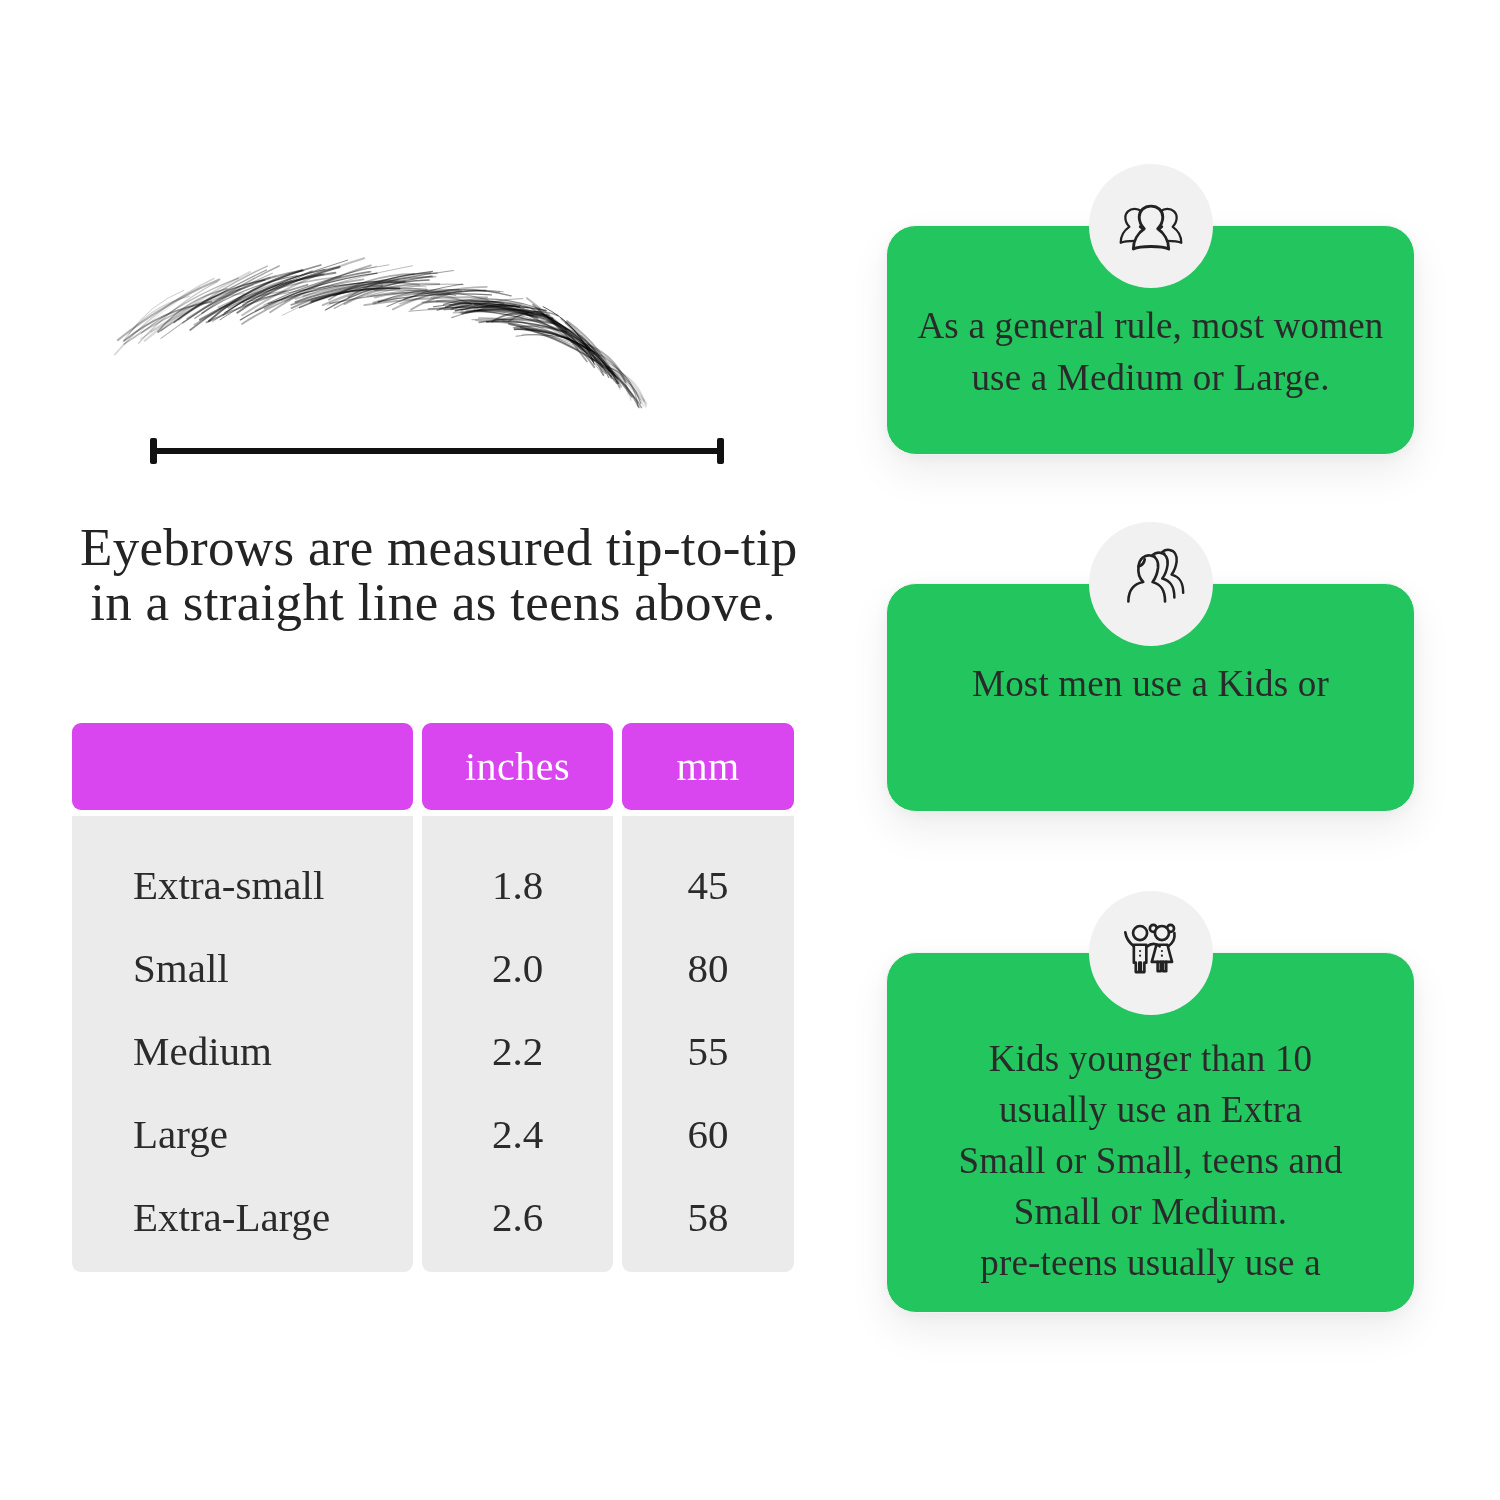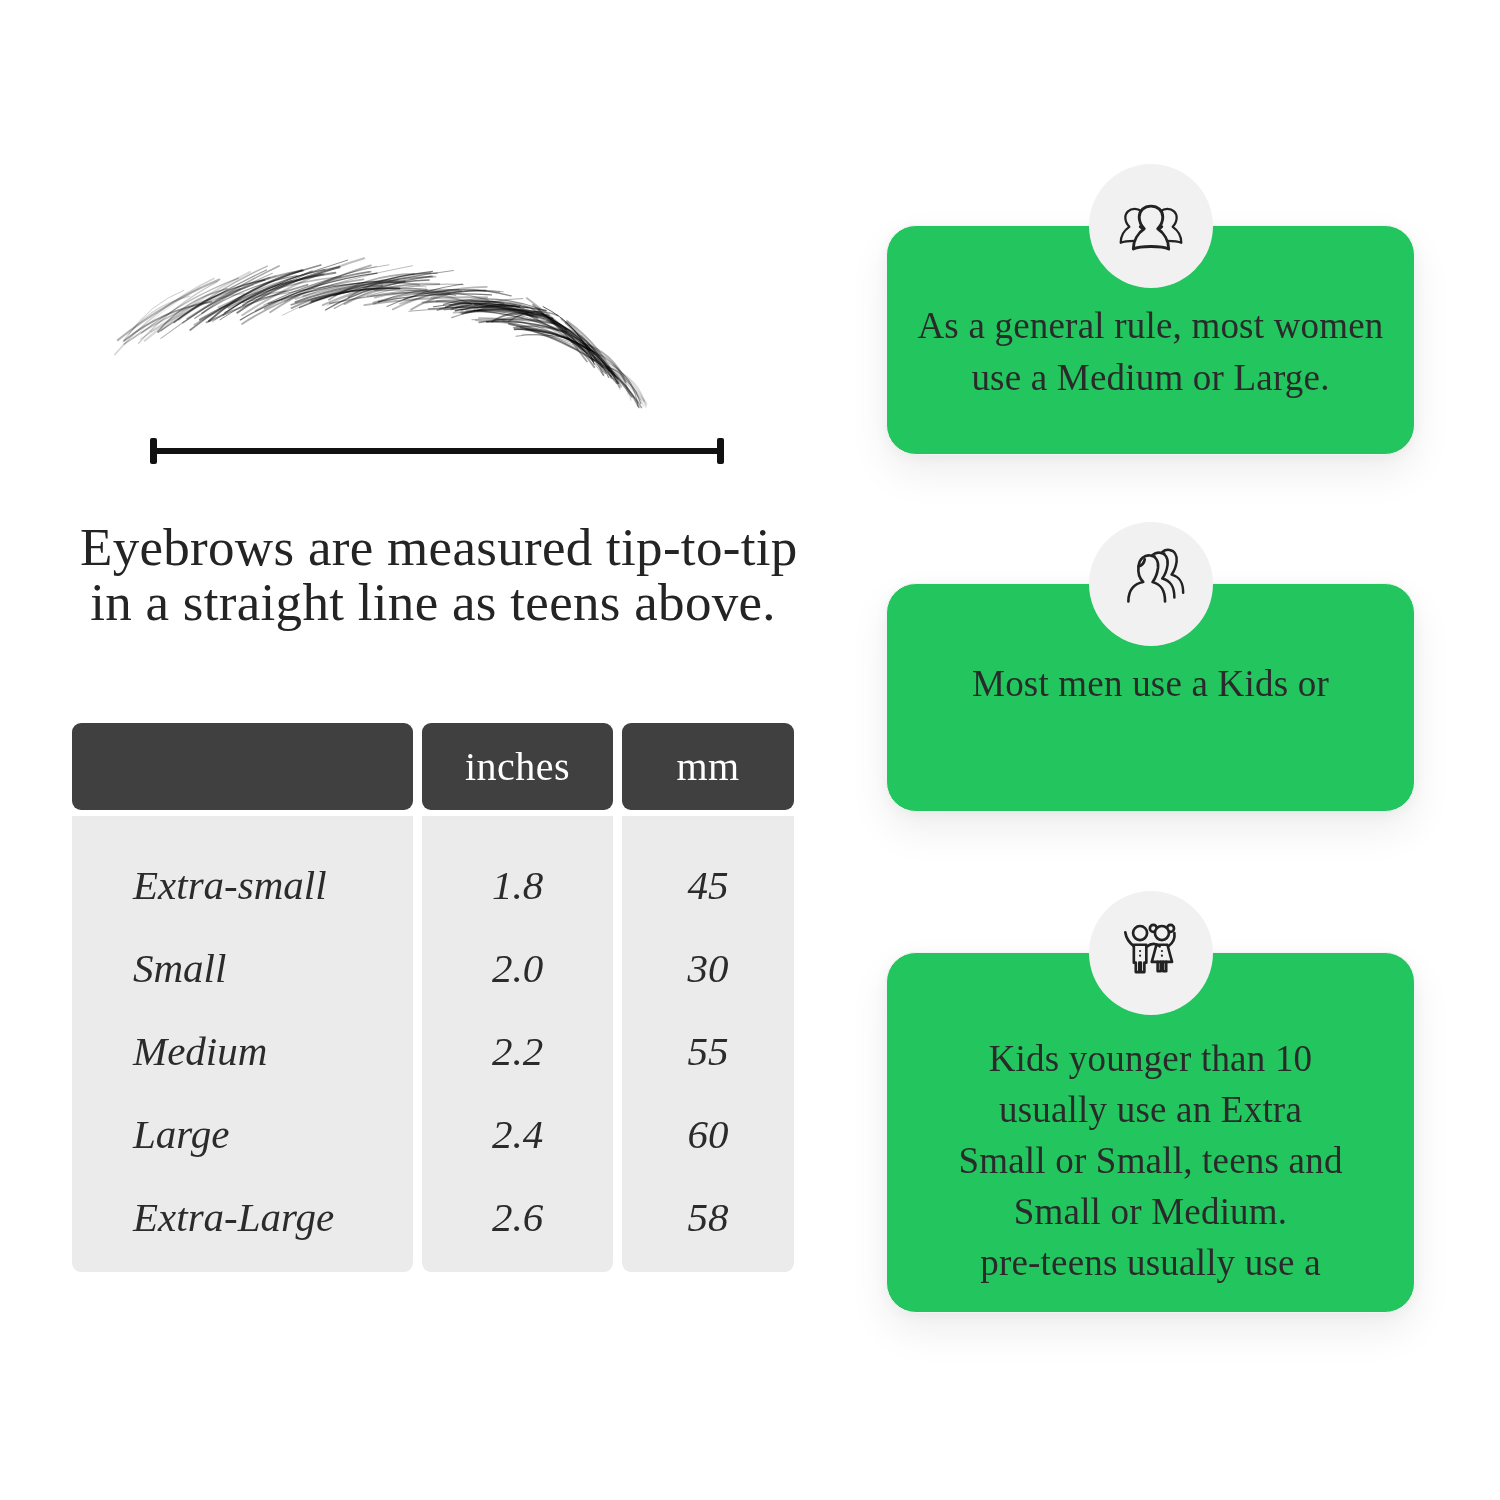--- a/index.html
+++ b/index.html
@@ -20,25 +20,25 @@
   .measure-line .bar  { flex:1; height:6px; background:#111; }
 
   .caption { position:absolute; left:80px; top:520px; width:706px; text-align:center;
     font-size:53px; line-height:55px; color:#242424; letter-spacing:.3px; }
   .caption div { white-space:nowrap; }
 
   
   .size-table { position:absolute; left:72px; top:723px;
     display:grid; grid-template-columns:341px 191px 172px;
     grid-template-rows:87px 456px; column-gap:9px; row-gap:6px; }
-  .size-table .th { background:#404040; border-radius:9px; color:#fff;
+  .size-table .th { background:#d946ef; border-radius:9px; color:#fff;
     display:flex; align-items:center; justify-content:center;
     font-size:40px; letter-spacing:.5px; }
   .col-body { background:#ebebeb; border-radius:0 0 9px 9px;
-    display:flex; flex-direction:column; padding:28px 0 14px;font-style:italic; }
+    display:flex; flex-direction:column; padding:28px 0 14px; }
   .col-body .cell { flex:1; display:flex; align-items:center; justify-content:center;
     font-size:41px; color:#2b2b2b; }
   .col-body.labels .cell { justify-content:flex-start; padding-left:61px; }
 
   
   .info-card { position:absolute; left:886px; width:529px; background:#22c55e;
     border:1px solid #f3f3f3; border-radius:30px;
     box-shadow:0 18px 40px rgba(0,0,0,.07), 0 2px 14px rgba(0,0,0,.04); }
   .badge { position:absolute; left:50%; top:0; transform:translate(-50%,-50%);
     width:124px; height:124px; border-radius:50%; background:#f1f1f1;
@@ -259,21 +259,21 @@
   </div>
   <div class="col-body">
     <div class="cell">1.8</div>
     <div class="cell">2.0</div>
     <div class="cell">2.2</div>
     <div class="cell">2.4</div>
     <div class="cell">2.6</div>
   </div>
   <div class="col-body">
     <div class="cell">45</div>
-    <div class="cell">30</div>
+    <div class="cell">80</div>
     <div class="cell">55</div>
     <div class="cell">60</div>
     <div class="cell">58</div>
   </div>
 </div>
 
 <div class="info-card" id="card-women">
   <div class="badge">
     <span>
       <svg viewBox="0 0 100 100" xmlns="http://www.w3.org/2000/svg">

